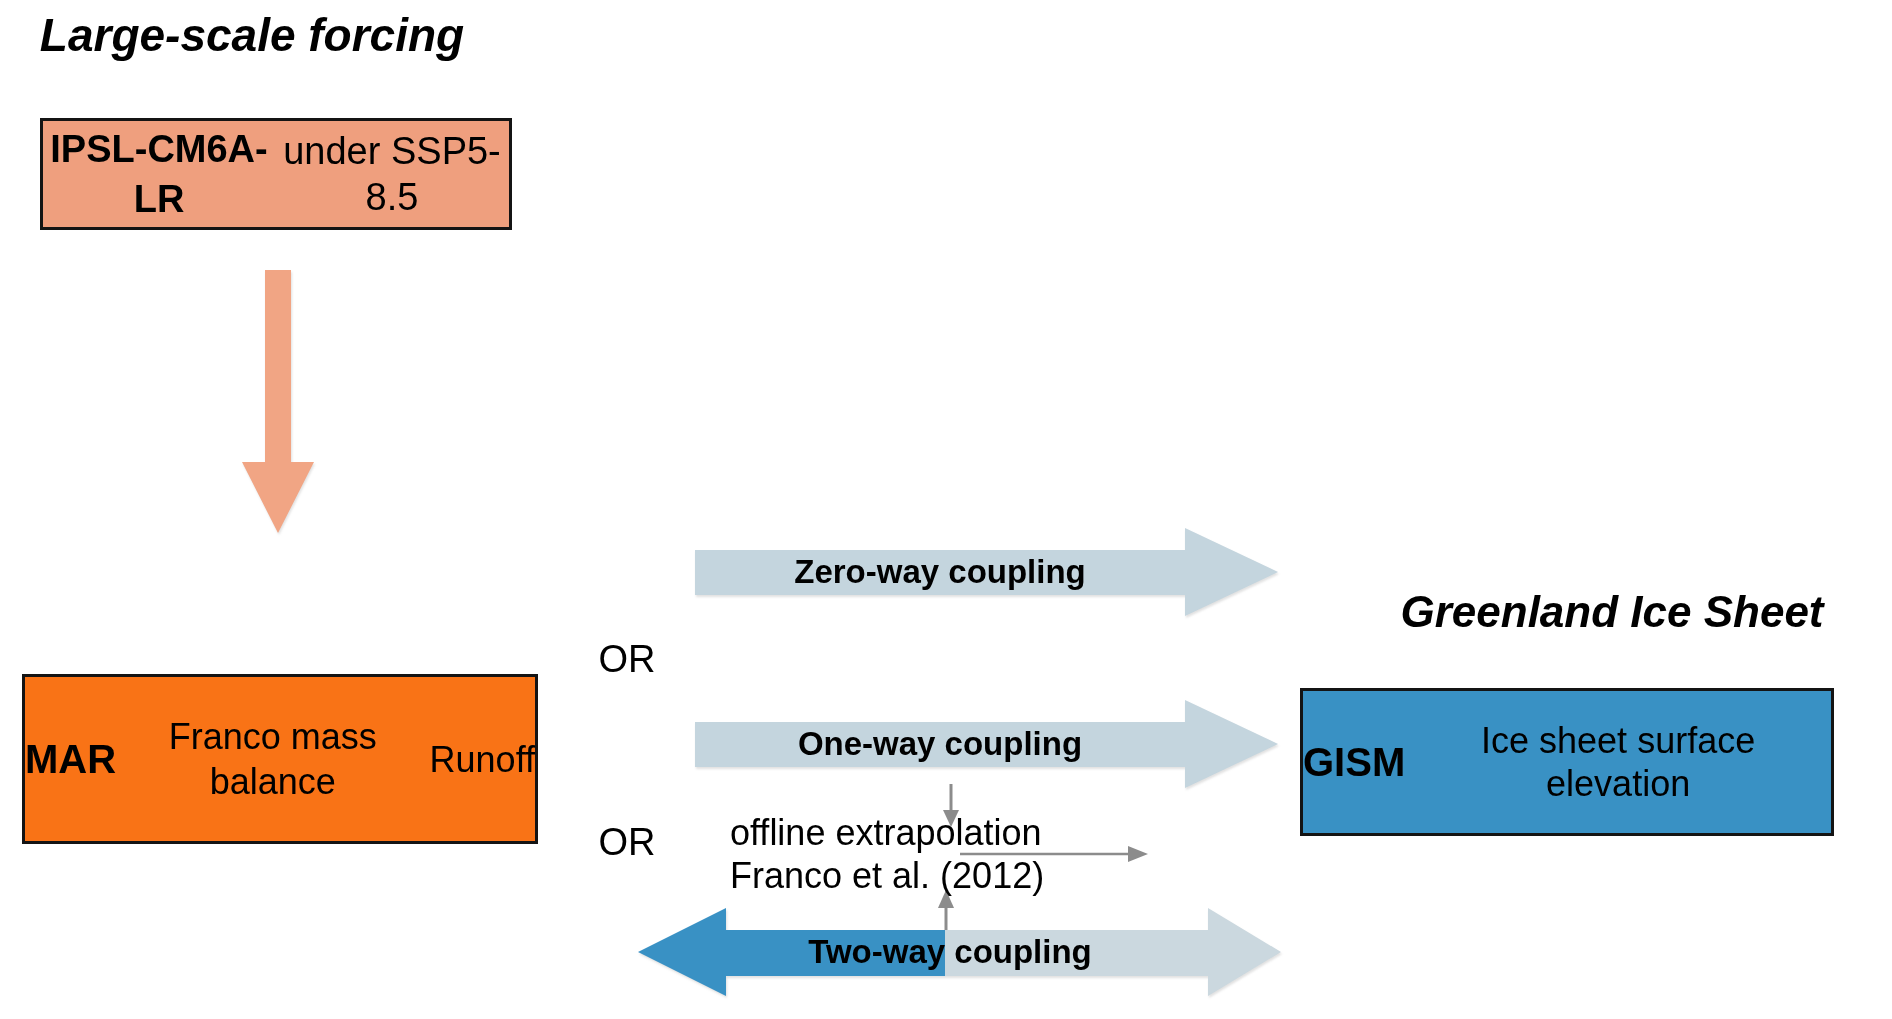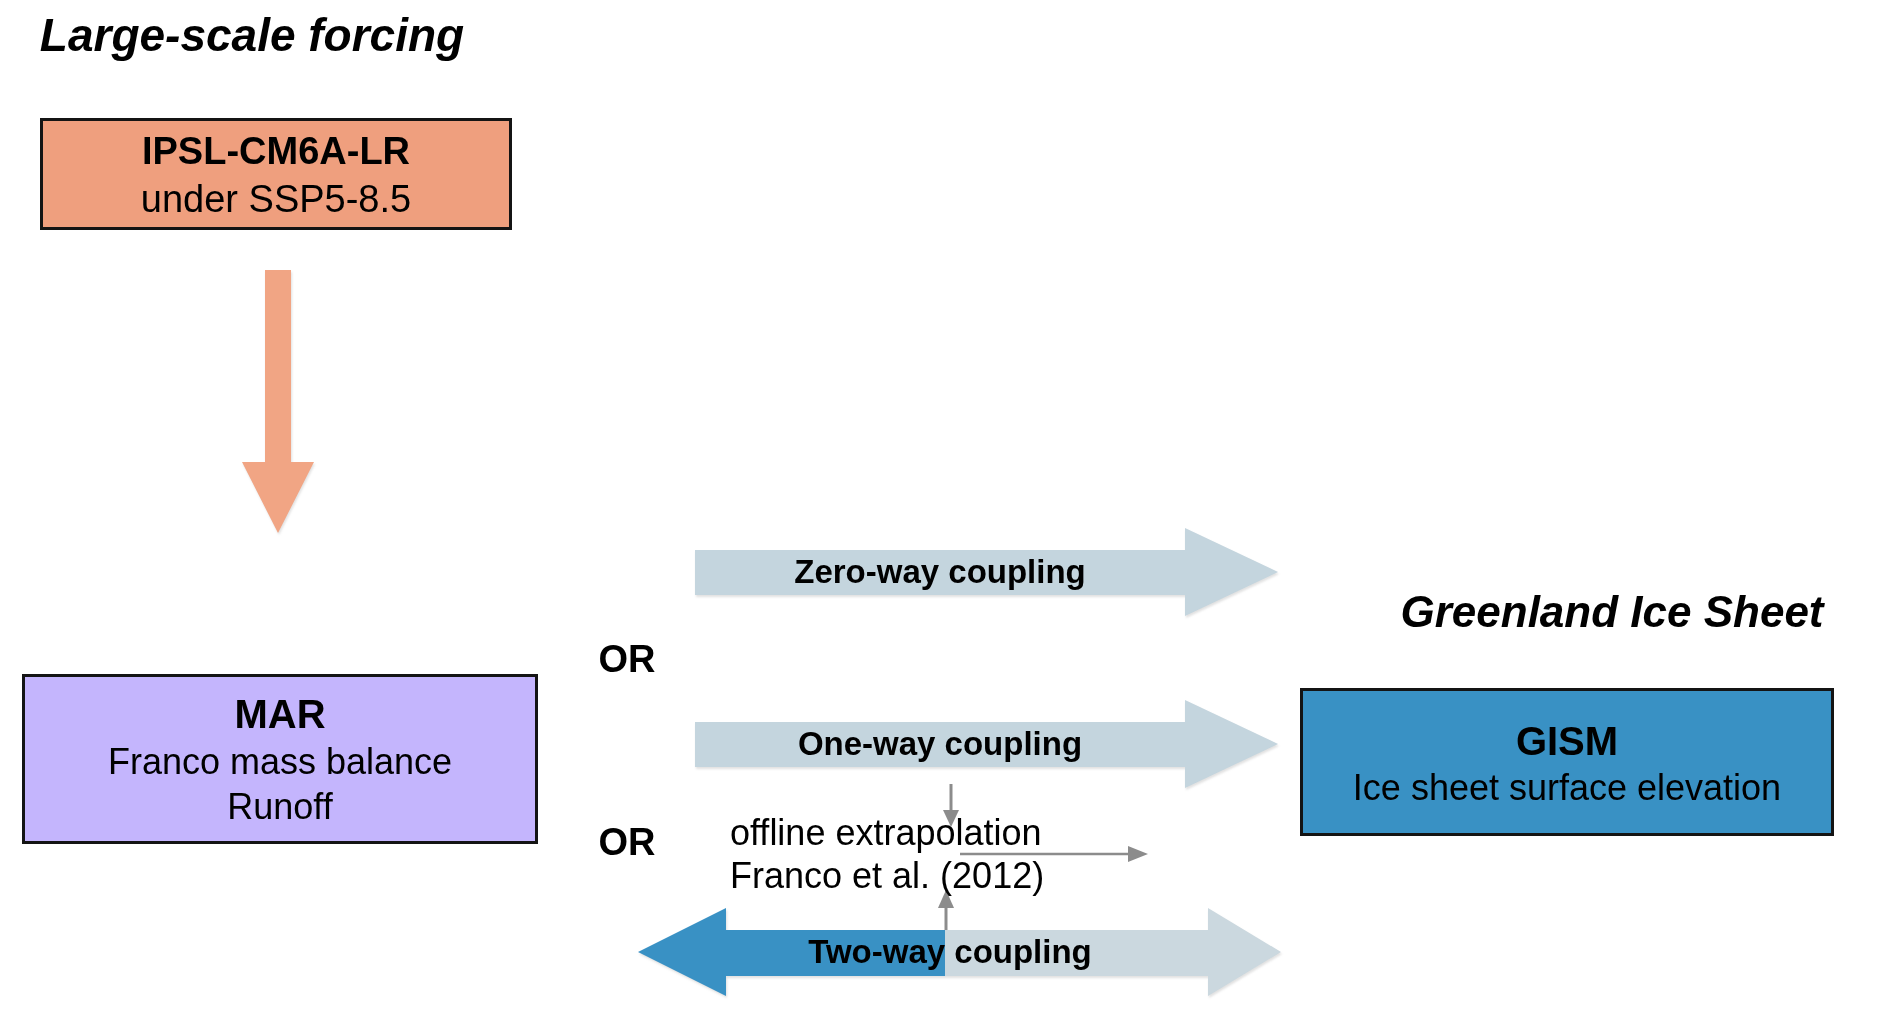--- a/index.html
+++ b/index.html
@@ -20,47 +20,47 @@
     letter-spacing:0;
     font-style:italic;
   }
   .heading.lsf{left:2px;top:8px;width:500px;font-size:46px;line-height:54px;}
   .heading.atm{left:30px;top:588px;width:500px;}
   .heading.gis{left:1362px;top:586px;width:500px;}
 
   .box{
     box-sizing:border-box;
     border:3px solid #141414;
-    display:flex;flex-direction:column;justify-content:center;align-items:center;
+    display:flex;justify-content:center;align-items:center;
     text-align:center;
   }
   .box .t{font-weight:bold;}
   .box.ipsl{left:40px;top:118px;width:472px;height:112px;background:#EF9F7E;}
   .box.ipsl .t{font-size:38px;line-height:50px;}
   .box.ipsl .s{font-size:38px;line-height:46px;}
-  .box.mar{left:22px;top:674px;width:516px;height:170px;background:#c4b5fd;}
+  .box.mar{left:22px;top:674px;width:516px;height:170px;background:#f97316;}
   .box.gism{left:1300px;top:688px;width:534px;height:148px;background:#3991C4;}
   .box.mar .t,.box.gism .t{font-size:40px;line-height:50px;}
   .box.mar .s{font-size:36px;line-height:45px;}
   .box.gism .s{font-size:36px;line-height:43px;}
 
   svg.arrow{display:block;filter:drop-shadow(1px 2px 1px rgba(90,90,90,0.18));}
   svg.gray{display:block;}
 
   .arrow-label{
     display:flex;align-items:center;justify-content:center;
     font-weight:bold;font-size:33px;line-height:46px;
     z-index:5;text-align:center;white-space:nowrap;
   }
   .lbl-zero{left:695px;top:526px;width:490px;height:92px;}
   .lbl-one{left:695px;top:698px;width:490px;height:92px;}
   .lbl-two{left:620px;top:906px;width:660px;height:92px;}
 
   .or{
-    font-weight:bold;font-size:38px;line-height:46px;
+    font-weight:normal;font-size:38px;line-height:46px;
     width:90px;text-align:center;
   }
   .or1{left:582px;top:636px;}
   .or2{left:582px;top:819px;}
 
   .offline{
     left:730px;top:811px;width:500px;
     text-align:left;font-size:36px;line-height:43px;
     z-index:4;
   }

